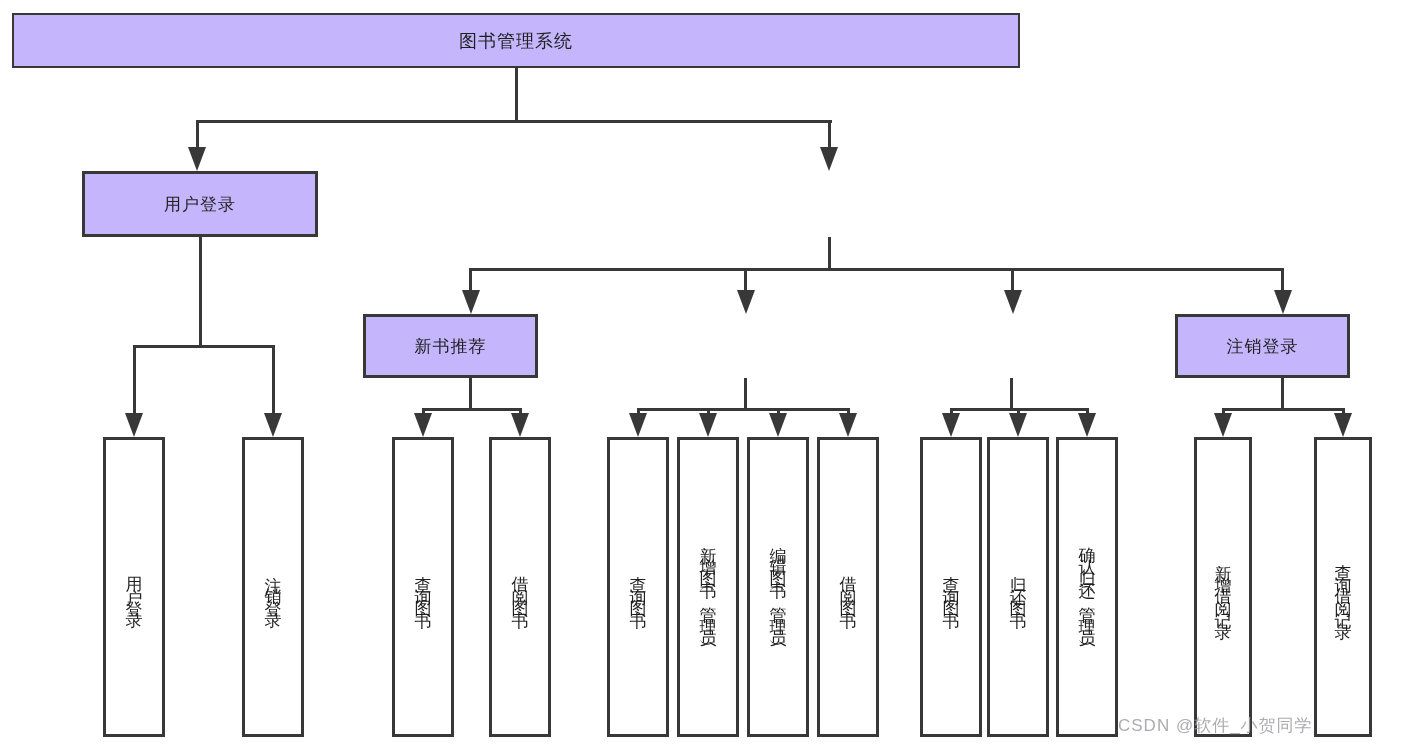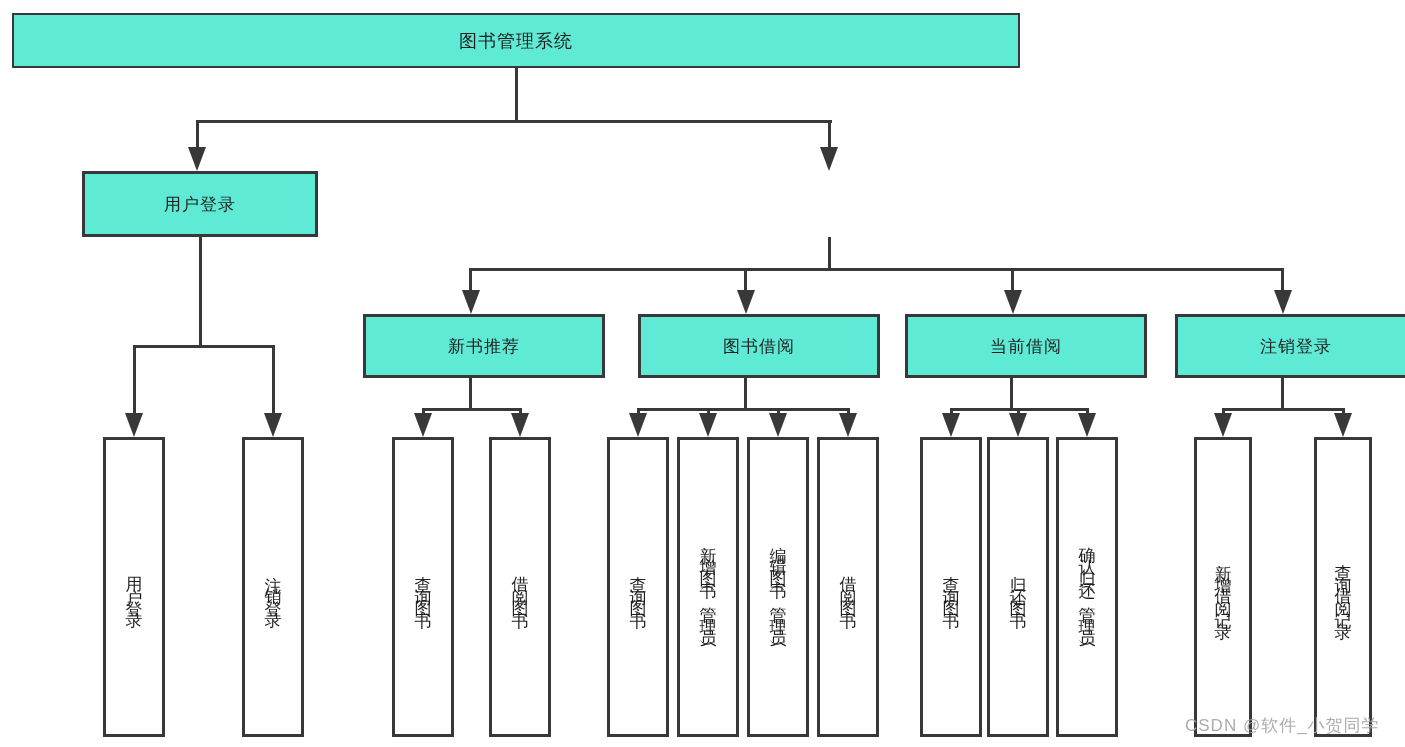--- a/index.html
+++ b/index.html
@@ -8,27 +8,27 @@
     --bg:#ffffff;
     --wm:#a3a3a8;
   }
   html,body{margin:0;padding:0;background:var(--bg);}
   .canvas{
     position:relative;width:1405px;height:747px;background:var(--bg);
     font-family:"Liberation Sans","DejaVu Sans",sans-serif;color:var(--ink);
     overflow:hidden;
   }
   .hbox{
-    position:absolute;box-sizing:border-box;background:#5eead4;
+    position:absolute;box-sizing:border-box;background:#c4b5fd;
     border:3px solid var(--line);
     display:flex;align-items:center;justify-content:center;
     font-size:17px;letter-spacing:1px;white-space:nowrap;
   }
   .rootbox{border-width:2px;font-size:18px;}
-  .l3{top:314px;width:242px;height:64px;}
+  .l3{top:314px;width:175px;height:64px;}
   .l2{top:171px;width:236px;height:66px;}
   .vbox{
     position:absolute;box-sizing:border-box;background:#fff;
     border:3px solid var(--line);
     top:437px;height:300px;width:62px;
     display:flex;align-items:center;justify-content:center;
   }
   .vt{
     writing-mode:vertical-rl;text-orientation:mixed;
     font-size:17px;letter-spacing:12px;line-height:1;color:var(--ink);
@@ -78,26 +78,20 @@
   <div class="ah" style="left:462px;top:290px"></div>
   <div class="vl" style="left:744px;top:268px;height:27px"></div>
   <div class="ah" style="left:737px;top:290px"></div>
   <div class="vl" style="left:1011px;top:268px;height:27px"></div>
   <div class="ah" style="left:1004px;top:290px"></div>
   <div class="vl" style="left:1281px;top:268px;height:27px"></div>
   <div class="ah" style="left:1274px;top:290px"></div>
 
   <div class="hbox l3" style="left:363px">
     <span>新书推荐</span>
-  </div>
-  <div class="hbox l3" style="left:638px">
-    <span>图书借阅</span>
-  </div>
-  <div class="hbox l3" style="left:905px">
-    <span>当前借阅</span>
   </div>
   <div class="hbox l3" style="left:1175px">
     <span>注销登录</span>
   </div>
 
   <div class="vl" style="left:469px;top:378px;height:30px"></div>
   <div class="hl" style="left:422px;top:408px;width:100px"></div>
   <div class="vl" style="left:422px;top:408px;height:9px"></div>
   <div class="ah" style="left:414px;top:413px"></div>
   <div class="vl" style="left:519px;top:408px;height:9px"></div>
@@ -167,15 +161,15 @@
     <span class="vt">确认归还（管理员）</span>
   </div>
 
   <div class="vbox" style="left:1194px;width:58px">
     <span class="vt">新增借阅记录</span>
   </div>
   <div class="vbox" style="left:1314px;width:58px">
     <span class="vt">查询借阅记录</span>
   </div>
 
-  <div class="watermark" style="left:1185px;top:714px">CSDN @软件_小贺同学</div>
+  <div class="watermark" style="left:1118px;top:714px">CSDN @软件_小贺同学</div>
 
 </div>
 
 </body></html>

